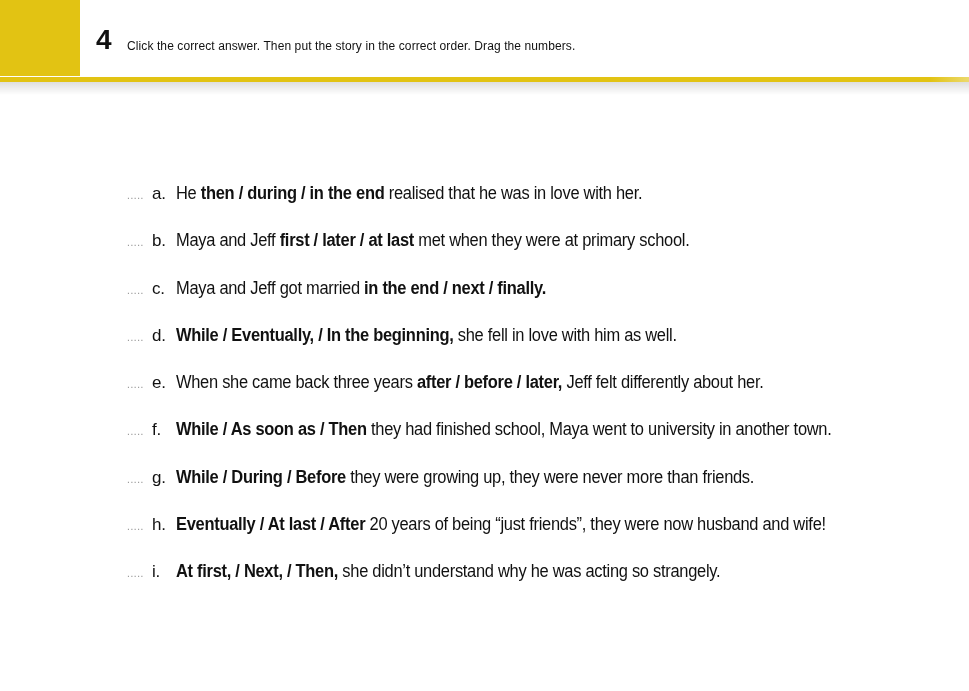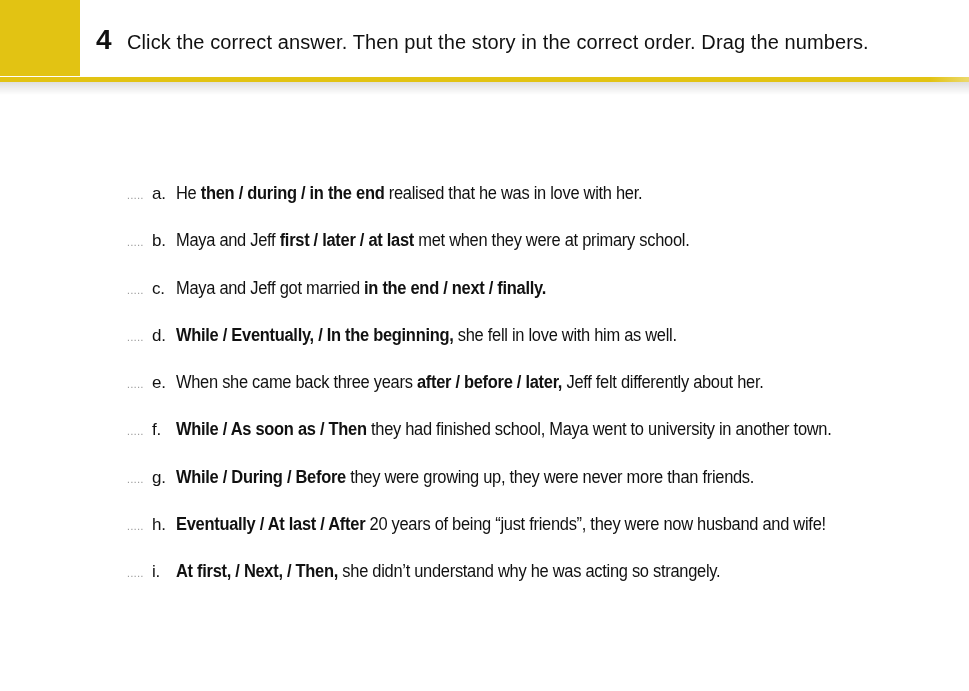--- a/index.html
+++ b/index.html
@@ -21,22 +21,22 @@
   .ex-num {
     position: absolute;
     left: 96px; top: 26px;
     font-size: 28px;
     font-weight: 700;
     line-height: 1;
     letter-spacing: 0;
   }
   .ex-instr {
     position: absolute;
-    left: 127px; top: 32px;
-    font-size: 20px;
+    left: 127px; top: 40px;
+    font-size: 12px;
     line-height: 1;
     letter-spacing: 0.1px;
   }
   .rule {
     position: absolute;
     left: 0; top: 77px;
     width: 969px; height: 5px;
     background: linear-gradient(to right, var(--accent) 0%, var(--accent) 96%, #ecd96e 100%);
   }
   .rule-shadow {

